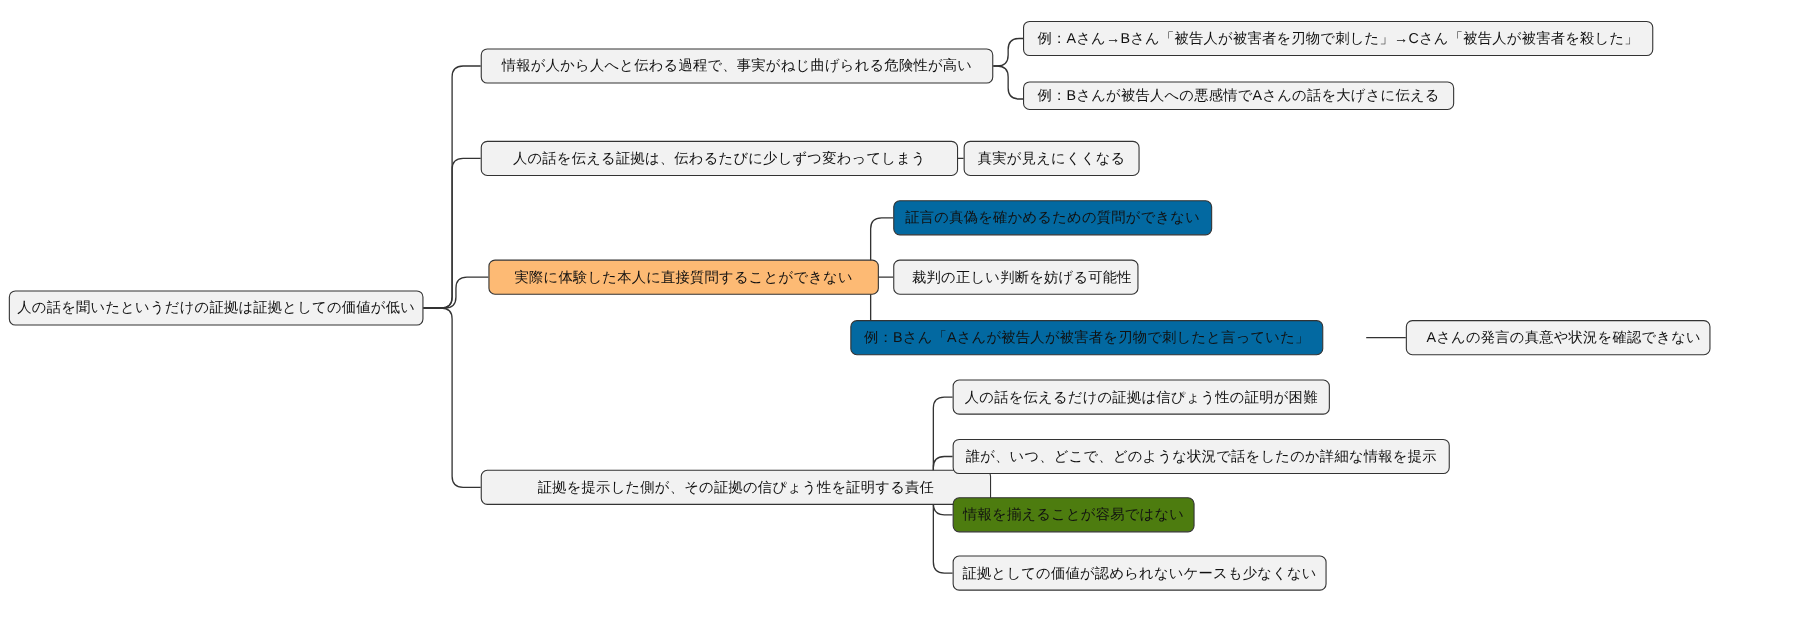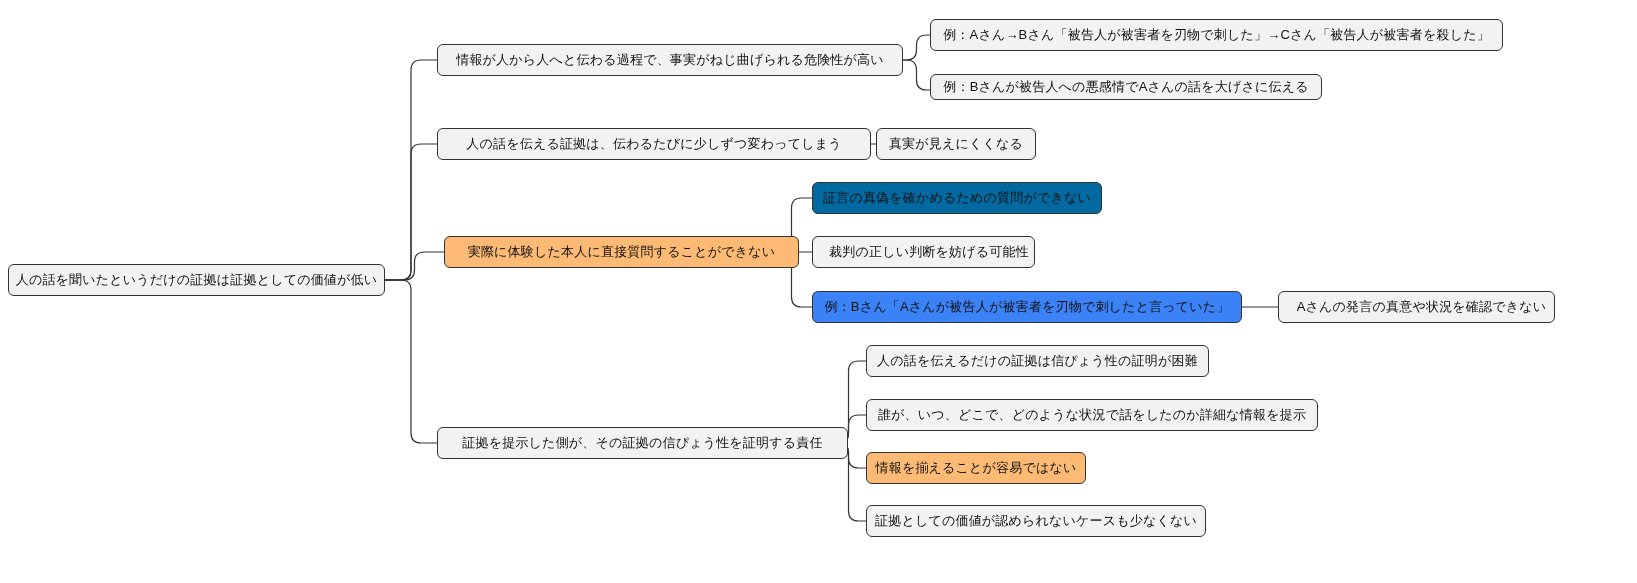--- a/index.html
+++ b/index.html
@@ -83,34 +83,34 @@
     </div>
     <div class="node" style="left: 444px; top: 236px; width: 355px; height: 32px; background: #fdba74; border-color: rgb(51, 51, 51);">
       <span>実際に体験した本人に直接質問することができない</span>
     </div>
     <div class="node" style="left: 812px; top: 182px; width: 290px; height: 32px; background: #0369a1; border-color: rgb(51, 51, 51);">
       <span>証言の真偽を確かめるための質問ができない</span>
     </div>
     <div class="node" style="left: 812px; top: 236px; width: 223px; height: 32px; background: rgb(242, 242, 242); border-color: rgb(51, 51, 51); padding-left: 21px;">
       <span>裁判の正しい判断を妨げる可能性</span>
     </div>
-    <div class="node" style="left: 812px; top: 291px; width: 430px; height: 32px; background: #3b82f6; border-color: rgb(51, 51, 51);">
+    <div class="node" style="left: 773px; top: 291px; width: 430px; height: 32px; background: #0369a1; border-color: rgb(51, 51, 51);">
       <span>例：Bさん「Aさんが被告人が被害者を刃物で刺したと言っていた」</span>
     </div>
     <div class="node" style="left: 1278px; top: 291px; width: 277px; height: 32px; background: rgb(242, 242, 242); border-color: rgb(51, 51, 51); padding-left: 20px;">
       <span>Aさんの発言の真意や状況を確認できない</span>
     </div>
-    <div class="node" style="left: 437px; top: 427px; width: 411px; height: 32px; background: rgb(242, 242, 242); border-color: rgb(51, 51, 51);">
+    <div class="node" style="left: 437px; top: 427px; width: 464px; height: 32px; background: rgb(242, 242, 242); border-color: rgb(51, 51, 51);">
       <span>証拠を提示した側が、その証拠の信ぴょう性を証明する責任</span>
     </div>
     <div class="node" style="left: 866px; top: 345px; width: 343px; height: 32px; background: rgb(242, 242, 242); border-color: rgb(51, 51, 51);">
       <span>人の話を伝えるだけの証拠は信ぴょう性の証明が困難</span>
     </div>
     <div class="node" style="left: 866px; top: 399px; width: 452px; height: 32px; background: rgb(242, 242, 242); border-color: rgb(51, 51, 51);">
       <span>誰が、いつ、どこで、どのような状況で話をしたのか詳細な情報を提示</span>
     </div>
-    <div class="node" style="left: 866px; top: 452px; width: 220px; height: 32px; background: #fdba74; border-color: rgb(51, 51, 51);">
+    <div class="node" style="left: 866px; top: 452px; width: 220px; height: 32px; background: #4d7c0f; border-color: rgb(51, 51, 51);">
       <span>情報を揃えることが容易ではない</span>
     </div>
     <div class="node" style="left: 866px; top: 505px; width: 340px; height: 32px; background: rgb(242, 242, 242); border-color: rgb(51, 51, 51);">
       <span>証拠としての価値が認められないケースも少なくない</span>
     </div>
   </div>
 
 </body></html>

